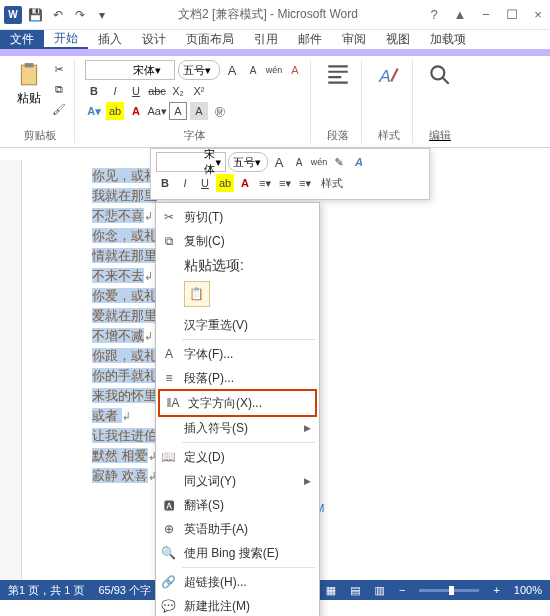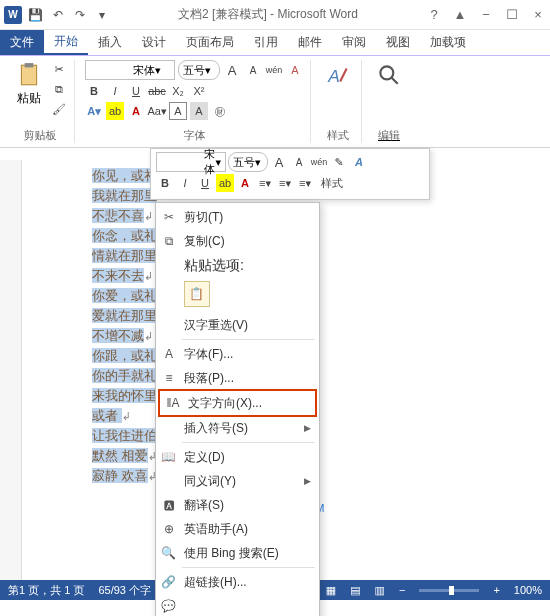--- a/index.html
+++ b/index.html
@@ -6,21 +6,21 @@
 body { width: 550px; height: 616px; background: #fff; overflow: hidden; font-size: 12px; position: relative; }
 
 .titlebar { height: 30px; background: #fff; display: flex; align-items: center; padding: 0 4px; color: #444; border-bottom: 1px solid #e5e5e5; }
 .titlebar .icon-word { width: 18px; height: 18px; background: #2b579a; color: #fff; display: flex; align-items: center; justify-content: center; font-size: 10px; font-weight: bold; border-radius: 2px; }
 .qat { display: flex; gap: 6px; align-items: center; margin-left: 6px; }
 .qat span { width: 16px; height: 16px; display: flex; align-items: center; justify-content: center; color: #555; }
 .title-text { flex: 1; text-align: center; font-size: 12px; color: #666; }
 .win-controls { display: flex; gap: 10px; color: #666; font-size: 13px; }
 .win-controls span { width: 16px; text-align: center; }
 
-.tabs { height: 26px; background: #fff; display: flex; align-items: stretch; font-size: 12px; border-bottom: 1px solid #c4b5fd; }
+.tabs { height: 26px; background: #fff; display: flex; align-items: stretch; font-size: 12px; border-bottom: 7px solid #c4b5fd; }
 .tab { padding: 0 10px; display: flex; align-items: center; color: #444; cursor: pointer; }
 .tab.file { background: #2b579a; color: #fff; }
 .tab.active { color: #2b579a; border-bottom: 2px solid #2b579a; }
 
 .ribbon { height: 92px; background: #fff; border-bottom: 1px solid #d4d4d4; display: flex; padding: 4px 6px; gap: 4px; }
 .rgroup { display: flex; flex-direction: column; align-items: center; padding: 0 6px; border-right: 1px solid #e5e5e5; }
 .rgroup:last-child { border-right: none; text-decoration: underline; }
 .rgroup-content { flex: 1; display: flex; align-items: flex-start; gap: 4px; }
 .rgroup-label { font-size: 11px; color: #666; padding-top: 2px; }
 .bigbtn { display: flex; flex-direction: column; align-items: center; gap: 2px; padding: 2px 4px; }
@@ -146,20 +146,30 @@
         <span class="mini" style="color:#c00000;font-weight:bold">A</span>
         <span class="mini">Aa▾</span>
         <span class="mini" style="border:1px solid #888">A</span>
         <span class="mini" style="background:#ddd">A</span>
         <span class="mini">㊖</span>
       </div>
     </div>
     <div class="rgroup-label">字体</div>
   </div>
 
+  <div class="rgroup">
+    <div class="rgroup-content">
+      <div class="bigbtn">
+        <svg viewBox="0 0 24 24">
+            <path d="M3 4h18M3 9h18M3 14h12M3 19h18" stroke="#555" stroke-width="2"></path>
+          </svg>
+      </div>
+    </div>
+    <div class="rgroup-label">段落</div>
+  </div>
 
   <div class="rgroup">
     <div class="rgroup-content">
       <div class="bigbtn">
         <svg viewBox="0 0 24 24">
             <text x="3" y="18" font-size="16" fill="#4f81bd" font-style="italic">A</text>
             <path d="M14 18l6-12" stroke="#c0504d" stroke-width="2"></path>
           </svg>
       </div>
     </div>
@@ -285,20 +295,21 @@
       <span class="ci-icon">🔍</span>
       <span class="ci-label">使用 Bing 搜索(E)</span>
     </div>
   <div class="ctx-sep"></div>
   <div class="ctx-item">
       <span class="ci-icon">🔗</span>
       <span class="ci-label">超链接(H)...</span>
     </div>
   <div class="ctx-item">
       <span class="ci-icon">💬</span>
+      <span class="ci-label">新建批注(M)</span>
     </div>
 </div>
 
 <div class="watermark">第九软件网</div>
 <div class="watermark-sub">WWW.D9SOFT.COM</div>
 
 <div class="statusbar">
   <span class="sb-item">第1 页，共 1 页</span>
   <span class="sb-item">65/93 个字</span>
   <span class="sb-item">⬚</span>

